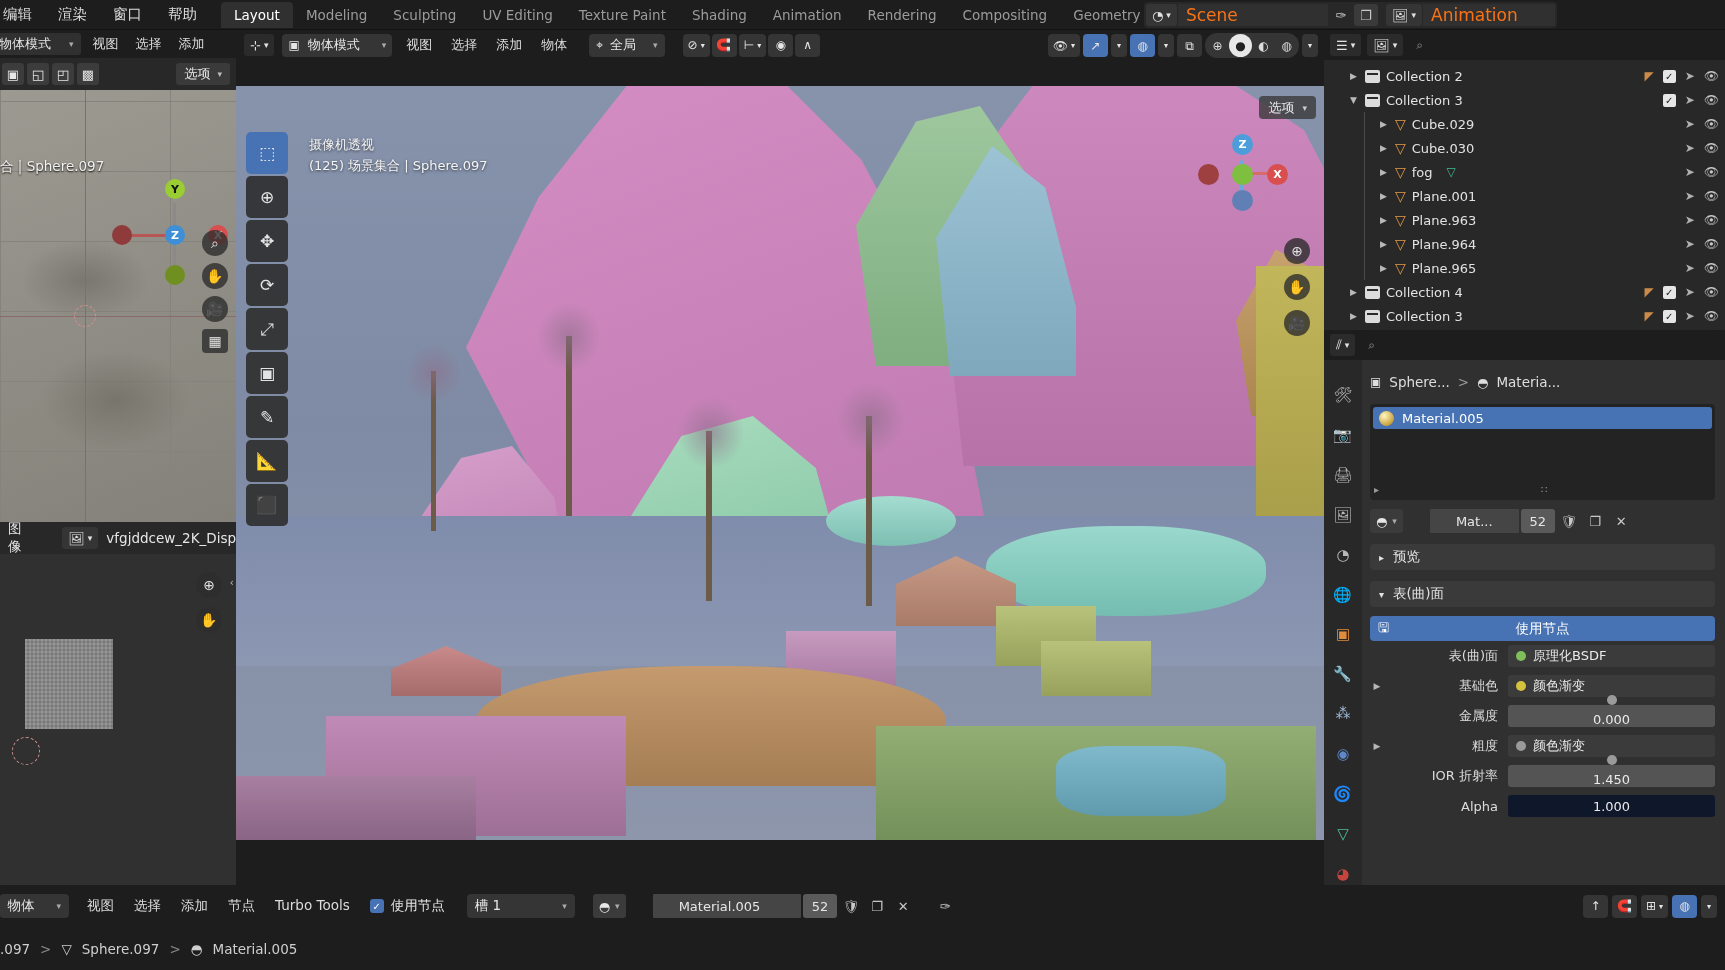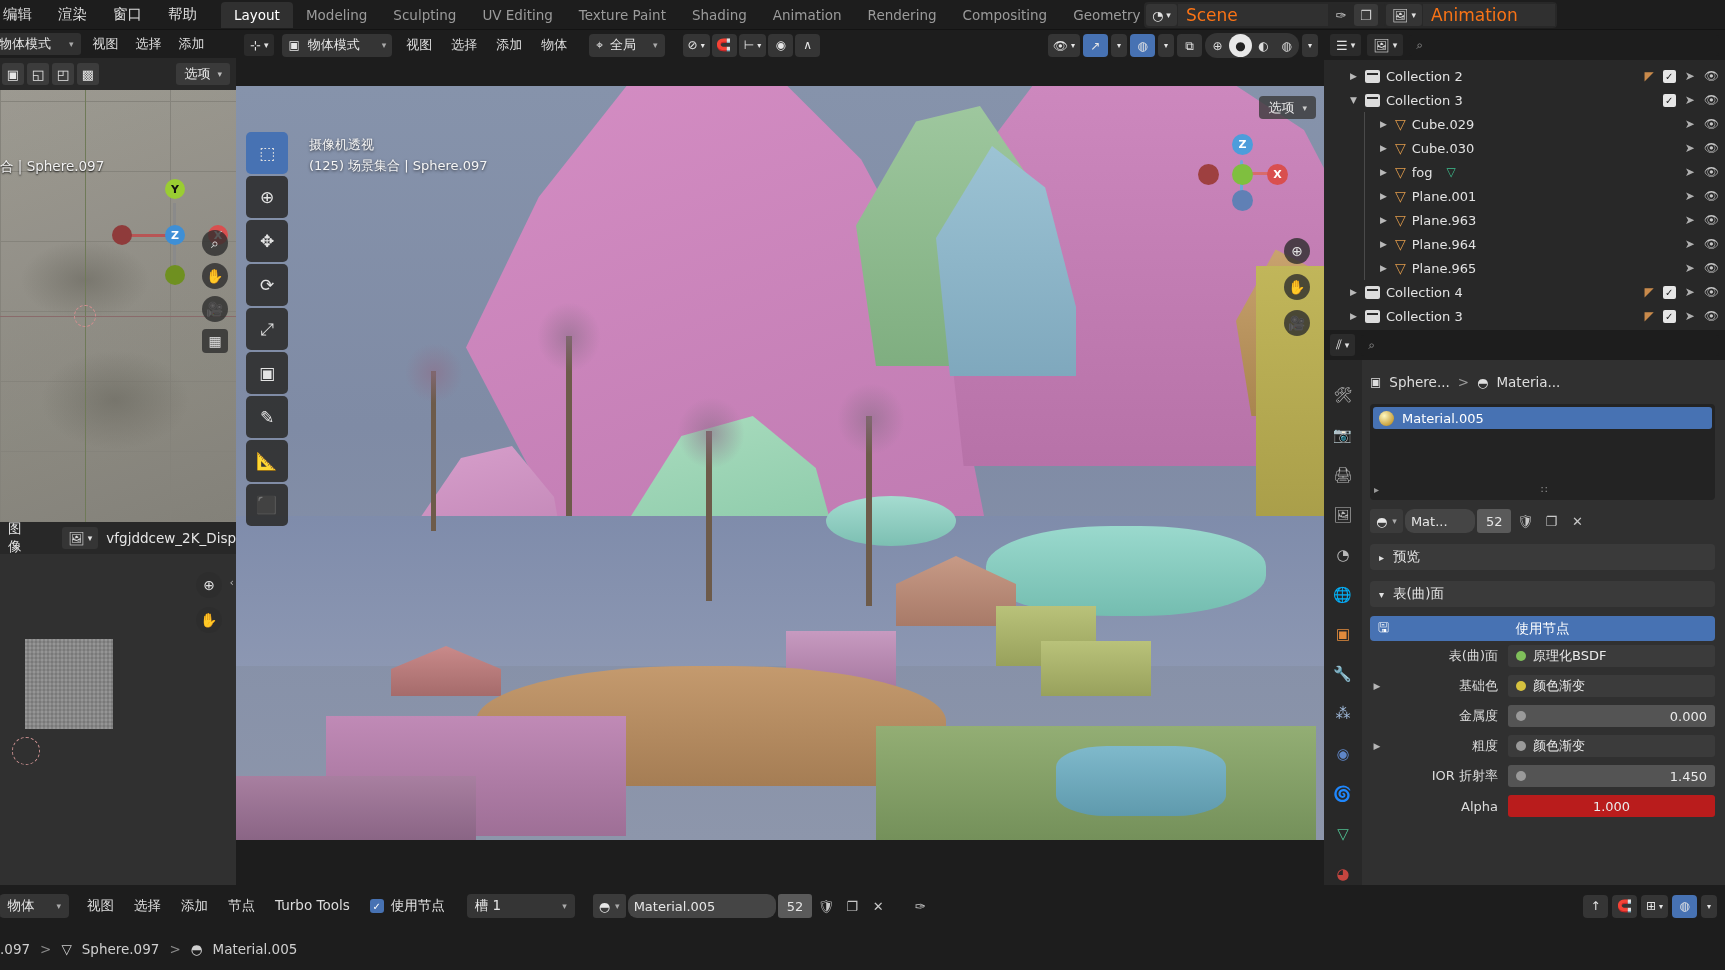--- a/index.html
+++ b/index.html
@@ -269,22 +269,22 @@
   .mat-list-foot {
     position: absolute; left: 4px; right: 4px; bottom: 3px; height: 16px;
     display: flex; align-items: center; justify-content: space-between; color: #9a9a9a; font-size: 10px;
   }
   .dblock-row { display: flex; align-items: center; gap: 2px; margin-top: 9px; }
   .dblock-btn {
     height: 24px; background: #3b3b3b; border-radius: 3px; display: flex; align-items: center;
     padding: 0 6px; gap: 5px; font-size: 13px;
   }
   .dblock-name {
-    height: 24px; background: #454545; border-radius: 9px; display: flex; align-items: center;
-    padding: 0 6px; font-size: 13px; min-width: 70px;
+    height: 24px; background: #454545; border-radius: 1px; display: flex; align-items: center;
+    padding: 0 26px; font-size: 13px; min-width: 70px; margin-left: 25px;
   }
   .dblock-count {
     height: 24px; background: #5a5a5a; border-radius: 3px; display: flex; align-items: center;
     padding: 0 9px; font-size: 13px;
   }
   .panel-hdr {
     margin-top: 11px; height: 26px; display: flex; align-items: center; gap: 9px;
     font-size: 13.5px; color: #e2e2e2; background: #3a3a3a; border-radius: 4px; padding: 0 9px;
   }
   .use-nodes {
@@ -297,22 +297,22 @@
   }
   .prop-row .expand { width: 14px; color: #b5b5b5; font-size: 9px; text-align: center; }
   .prop-row .plabel {
     width: 112px; text-align: right; color: #dcdcdc; padding-right: 4px; white-space: nowrap;
   }
   .socket { width: 10px; height: 10px; border-radius: 50%; flex: none; }
   .prop-val {
     flex: 1; height: 22px; background: #3b3b3b; border-radius: 3px; display: flex;
     align-items: center; padding: 0 8px; gap: 7px; font-size: 13px; color: #eaeaea;
   }
-  .prop-val.num { background: #545454; justify-content: space-between; }
-  .prop-val.slider-full { background: #b91c1c; justify-content: center; }
+  .prop-val.num { background: #545454; justify-content: flex-end; flex-direction: column; }
+  .prop-val.slider-full { background: #0f172a; justify-content: center; }
 
   
   .shader-hdr {
     position: absolute; left: 0; top: 885px; width: 1725px; height: 42px;
     background: #1d1d1d; display: flex; align-items: center; gap: 0;
   }
   .sh-mode {
     height: 24px; background: #353535; border-radius: 4px; display: flex; align-items: center;
     padding: 0 8px; gap: 22px; font-size: 13.5px; margin-left: -12px;
   }

